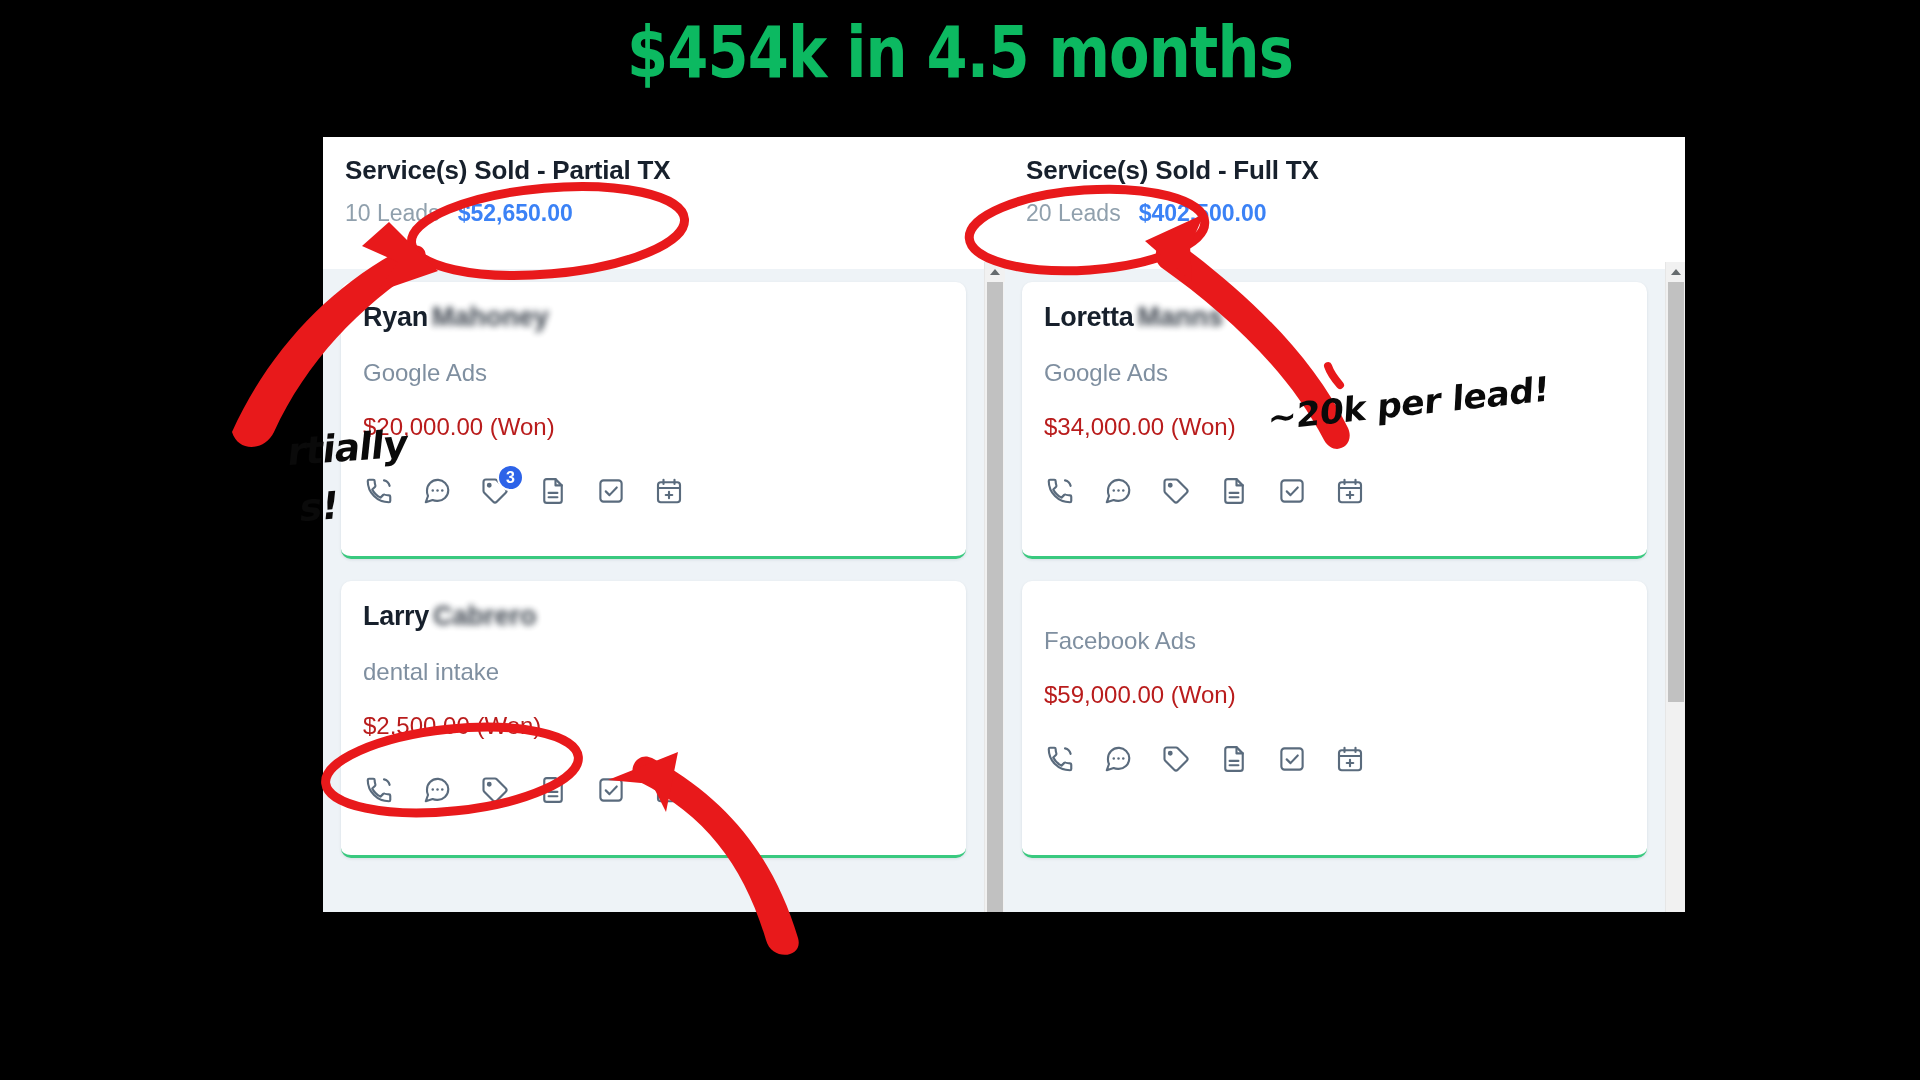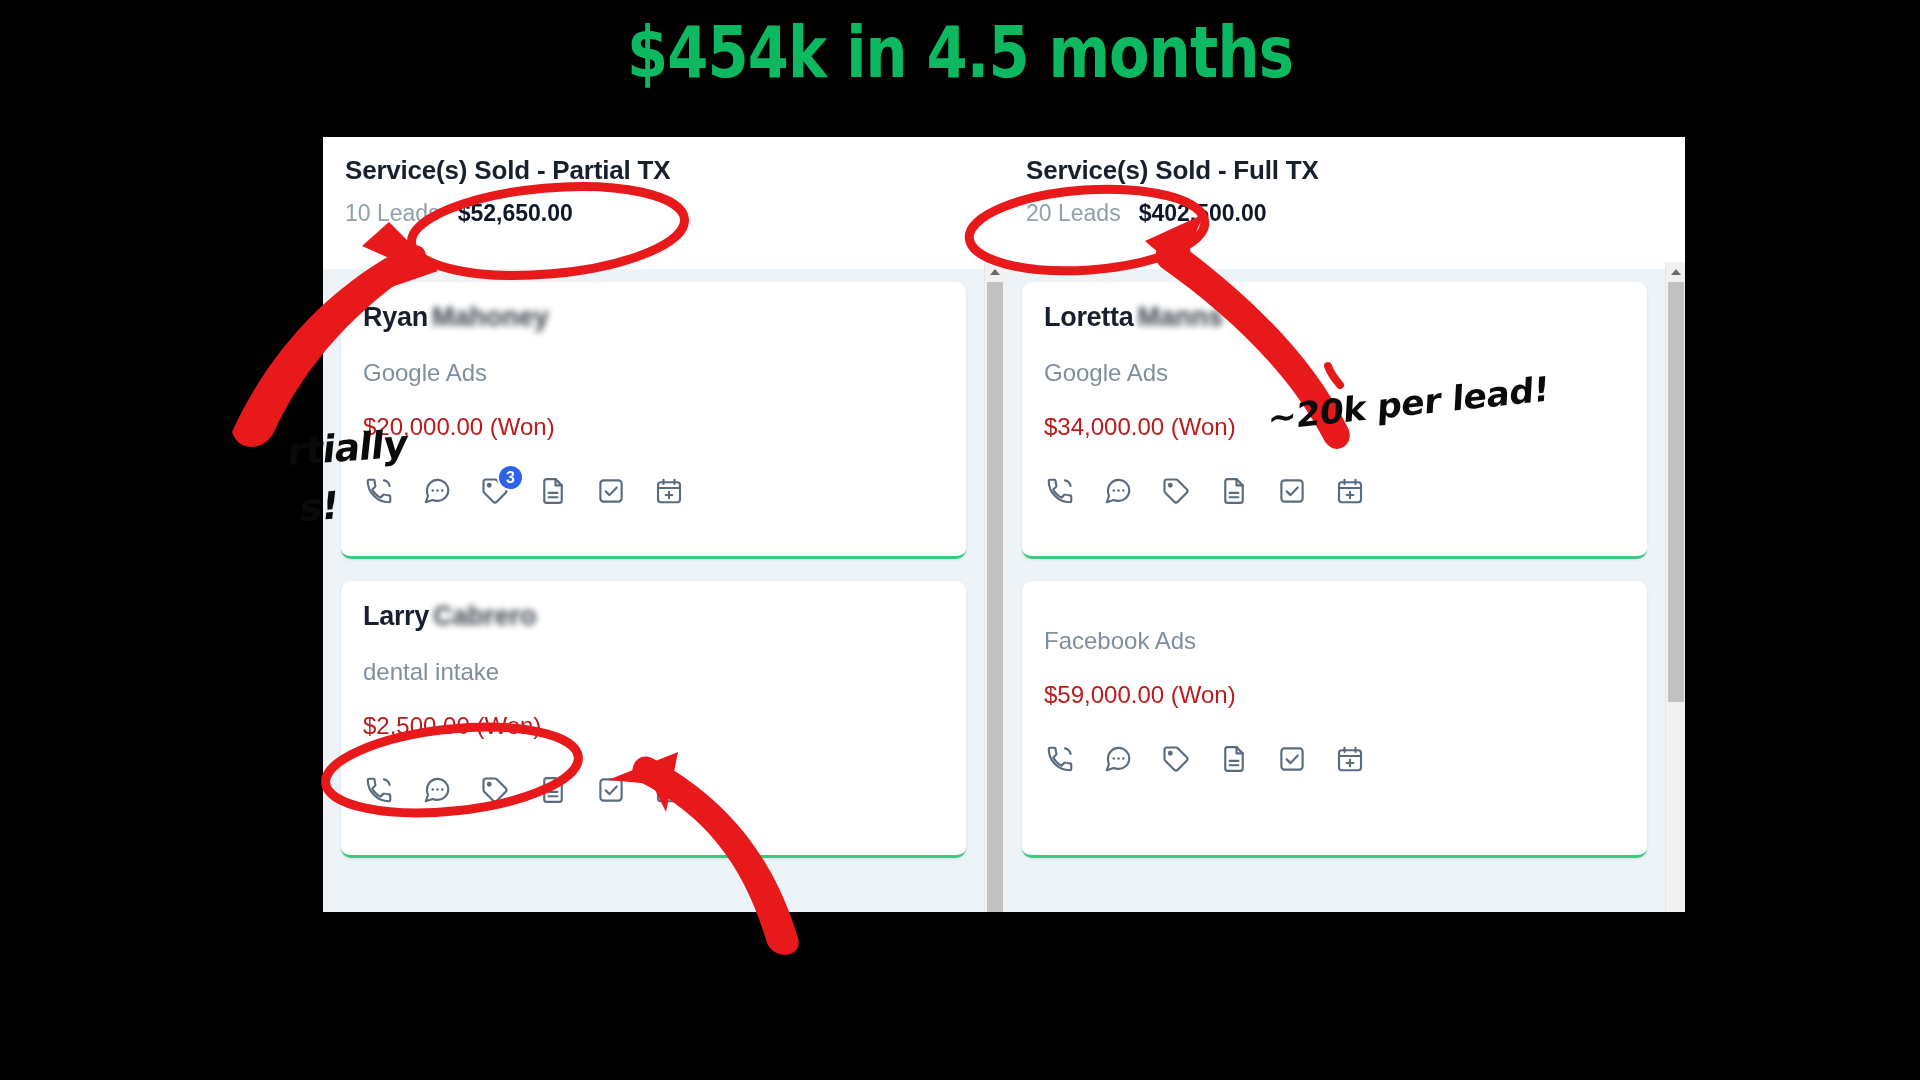--- a/index.html
+++ b/index.html
@@ -86,21 +86,21 @@
     gap: 18px;
     white-space: nowrap;
   }
   .summary-leads {
     font-size: 23px;
     color: #90a0ad;
     font-weight: normal;
   }
   .summary-amount {
     font-size: 23px;
-    color: #0f172a;
+    color: #3b82f6;
     font-weight: bold;
   }
 
   
   .columns {
     position: absolute;
     left: 0;
     top: 125px;
     width: 1362px;
     height: 650px;

